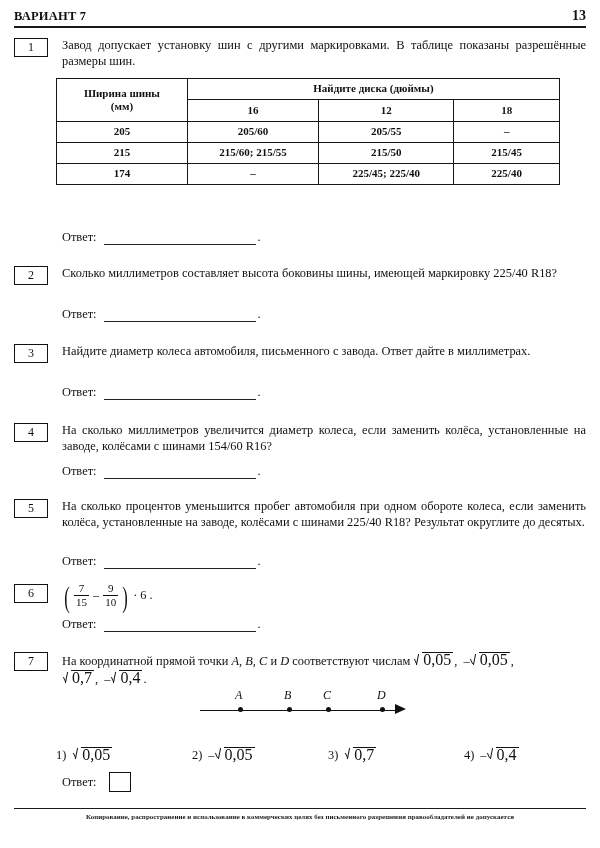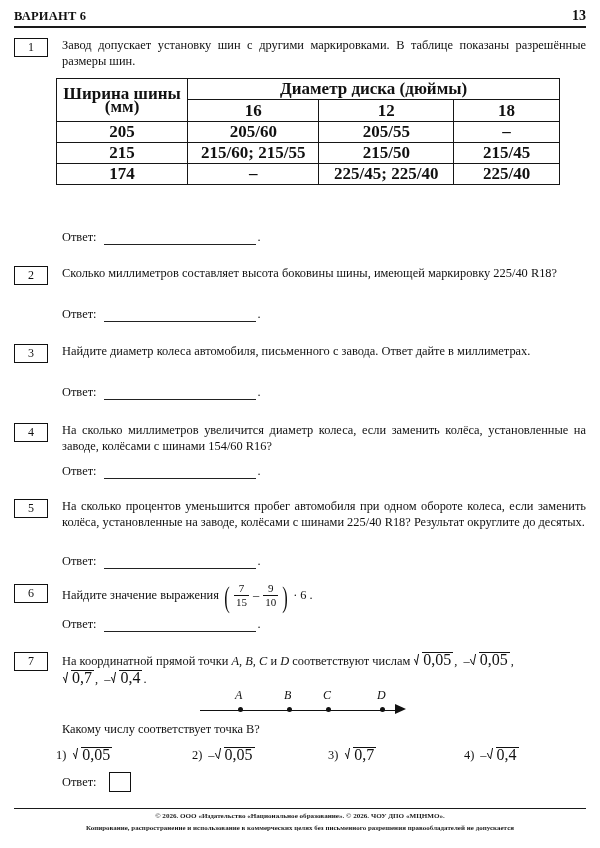--- a/index.html
+++ b/index.html
@@ -94,21 +94,21 @@
     box-sizing: border-box;
     margin-left: 5px;
   }
 
   
   .tyres-table {
     position: absolute;
     left: 56px; top: 78px;
     width: 504px;
     border-collapse: collapse;
-    font-size: 17px;
+    font-size: 11px;
     text-align: center;
   }
   .tyres-table td, .tyres-table th {
     border: 1.1px solid #161616;
     padding: 2px 2px;
     font-weight: bold;
     line-height: 13.5px;
   }
   .tyres-table th { font-weight: bold; }
   .th-width { width: 131px; height: 34px; }
@@ -250,38 +250,38 @@
   .footer .line2 { font-size: 6.9px; letter-spacing: .05px; }
 
   .ital { font-style: italic; }
 </style>
 </head>
 <body>
 
 <div class="page">
 
   <div class="running-head">
-    <span class="variant-label">ВАРИАНТ 6</span>
+    <span class="variant-label">ВАРИАНТ 7</span>
     <span class="page-number">13</span>
   </div>
   <div class="head-rule"></div>
 
   <div class="task" style="top:38px;">
     <div class="task-num">1</div>
     <div class="task-body">Завод допускает установку шин с другими маркировками. В таблице показаны разрешённые размеры шин.</div>
   </div>
 
   <table class="tyres-table">
     <thead>
       <tr>
         <th class="th-width" rowspan="2">
           <div>Ширина шины</div>
           <div>(мм)</div>
         </th>
-        <th class="th-group" colspan="3">Диаметр диска (дюймы)</th>
+        <th class="th-group" colspan="3">Найдите диска (дюймы)</th>
       </tr>
       <tr>
         <th class="th-sub col16">16</th>
         <th class="th-sub col17">12</th>
         <th class="th-sub col18">18</th>
       </tr>
     </thead>
     <tbody>
       <tr>
         <td>205</td>
@@ -346,21 +346,20 @@
   </div>
   <div class="answer-row" style="position:absolute;left:14px;top:554px;width:572px;">
     <span class="answer-word">Ответ:</span>
     <span class="answer-rule"></span>
     <span class="answer-dot">.</span>
   </div>
 
   <div class="task" style="top:584px;">
     <div class="task-num">6</div>
     <div class="task-body">
-      <span>Найдите значение выражения</span>
       <span class="expr">
         <span class="paren">(</span>
         <span class="frac">
           <span class="num">7</span>
           <span class="den">15</span>
         </span>
         <span class="op">–</span>
         <span class="frac">
           <span class="num">9</span>
           <span class="den">10</span>
@@ -402,23 +401,20 @@
     <div class="pt" style="left:87px;"></div>
     <div class="pt" style="left:126px;"></div>
     <div class="pt" style="left:180px;"></div>
 
     <div class="pt-label" style="left:35px;">A</div>
     <div class="pt-label" style="left:84px;">B</div>
     <div class="pt-label" style="left:123px;">C</div>
     <div class="pt-label" style="left:177px;">D</div>
   </div>
 
-  <div class="task" style="top:722px;">
-    <div class="task-body" style="text-align:left;">Какому числу соответствует точка B?</div>
-  </div>
 
   <div class="options">
     <div class="option" style="width:136px;">
       <span class="opt-idx">1)</span>
       <span class="rad"><span class="rad-body">0,05</span></span>
     </div>
     <div class="option" style="width:136px;">
       <span class="opt-idx">2)</span>
       <span>–</span>
         <span class="rad"><span class="rad-body">0,05</span></span>
@@ -434,17 +430,16 @@
     </div>
   </div>
 
   <div class="answer-row" style="position:absolute;left:14px;top:772px;width:572px;align-items:center;">
     <span class="answer-word">Ответ:</span>
     <span class="answer-box"></span>
   </div>
 
   <div class="foot-rule"></div>
   <div class="footer">
-    <div>© 2026. ООО «Издательство «Национальное образование». © 2026. ЧОУ ДПО «МЦНМО».</div>
     <div class="line2">Копирование, распространение и использование в коммерческих целях без письменного разрешения правообладателей не допускается</div>
   </div>
 
 </div>
 
 </body></html>

